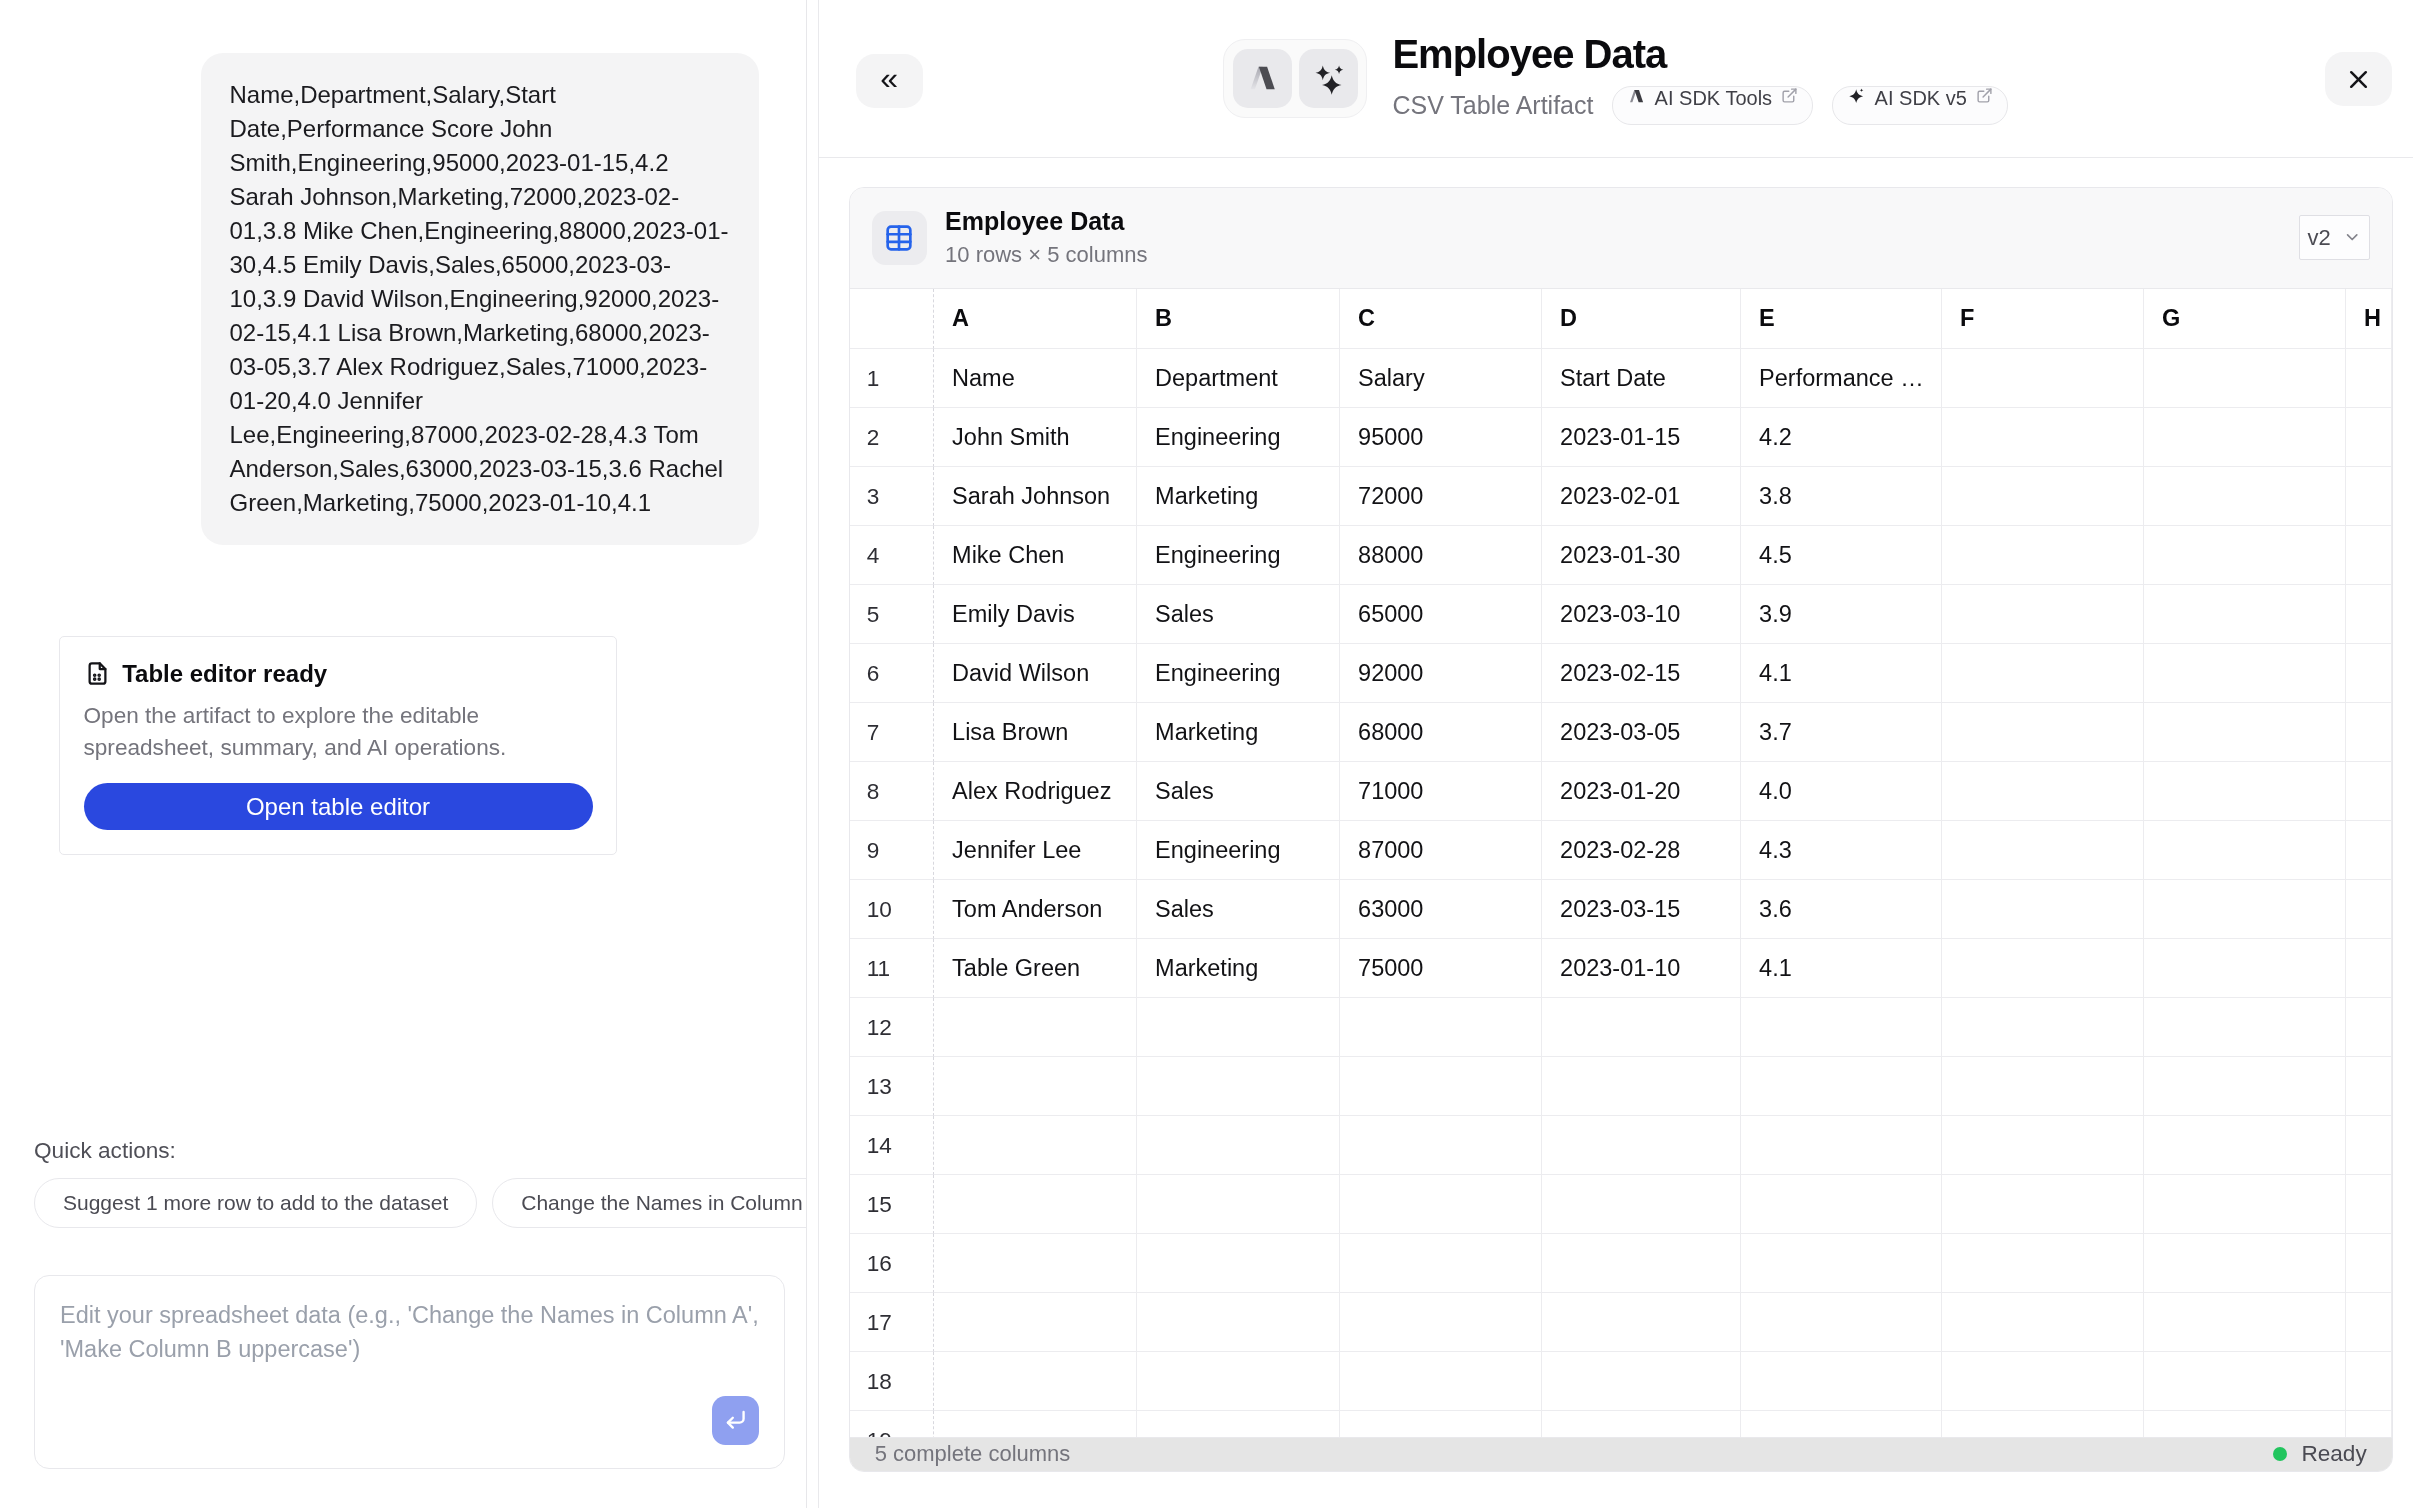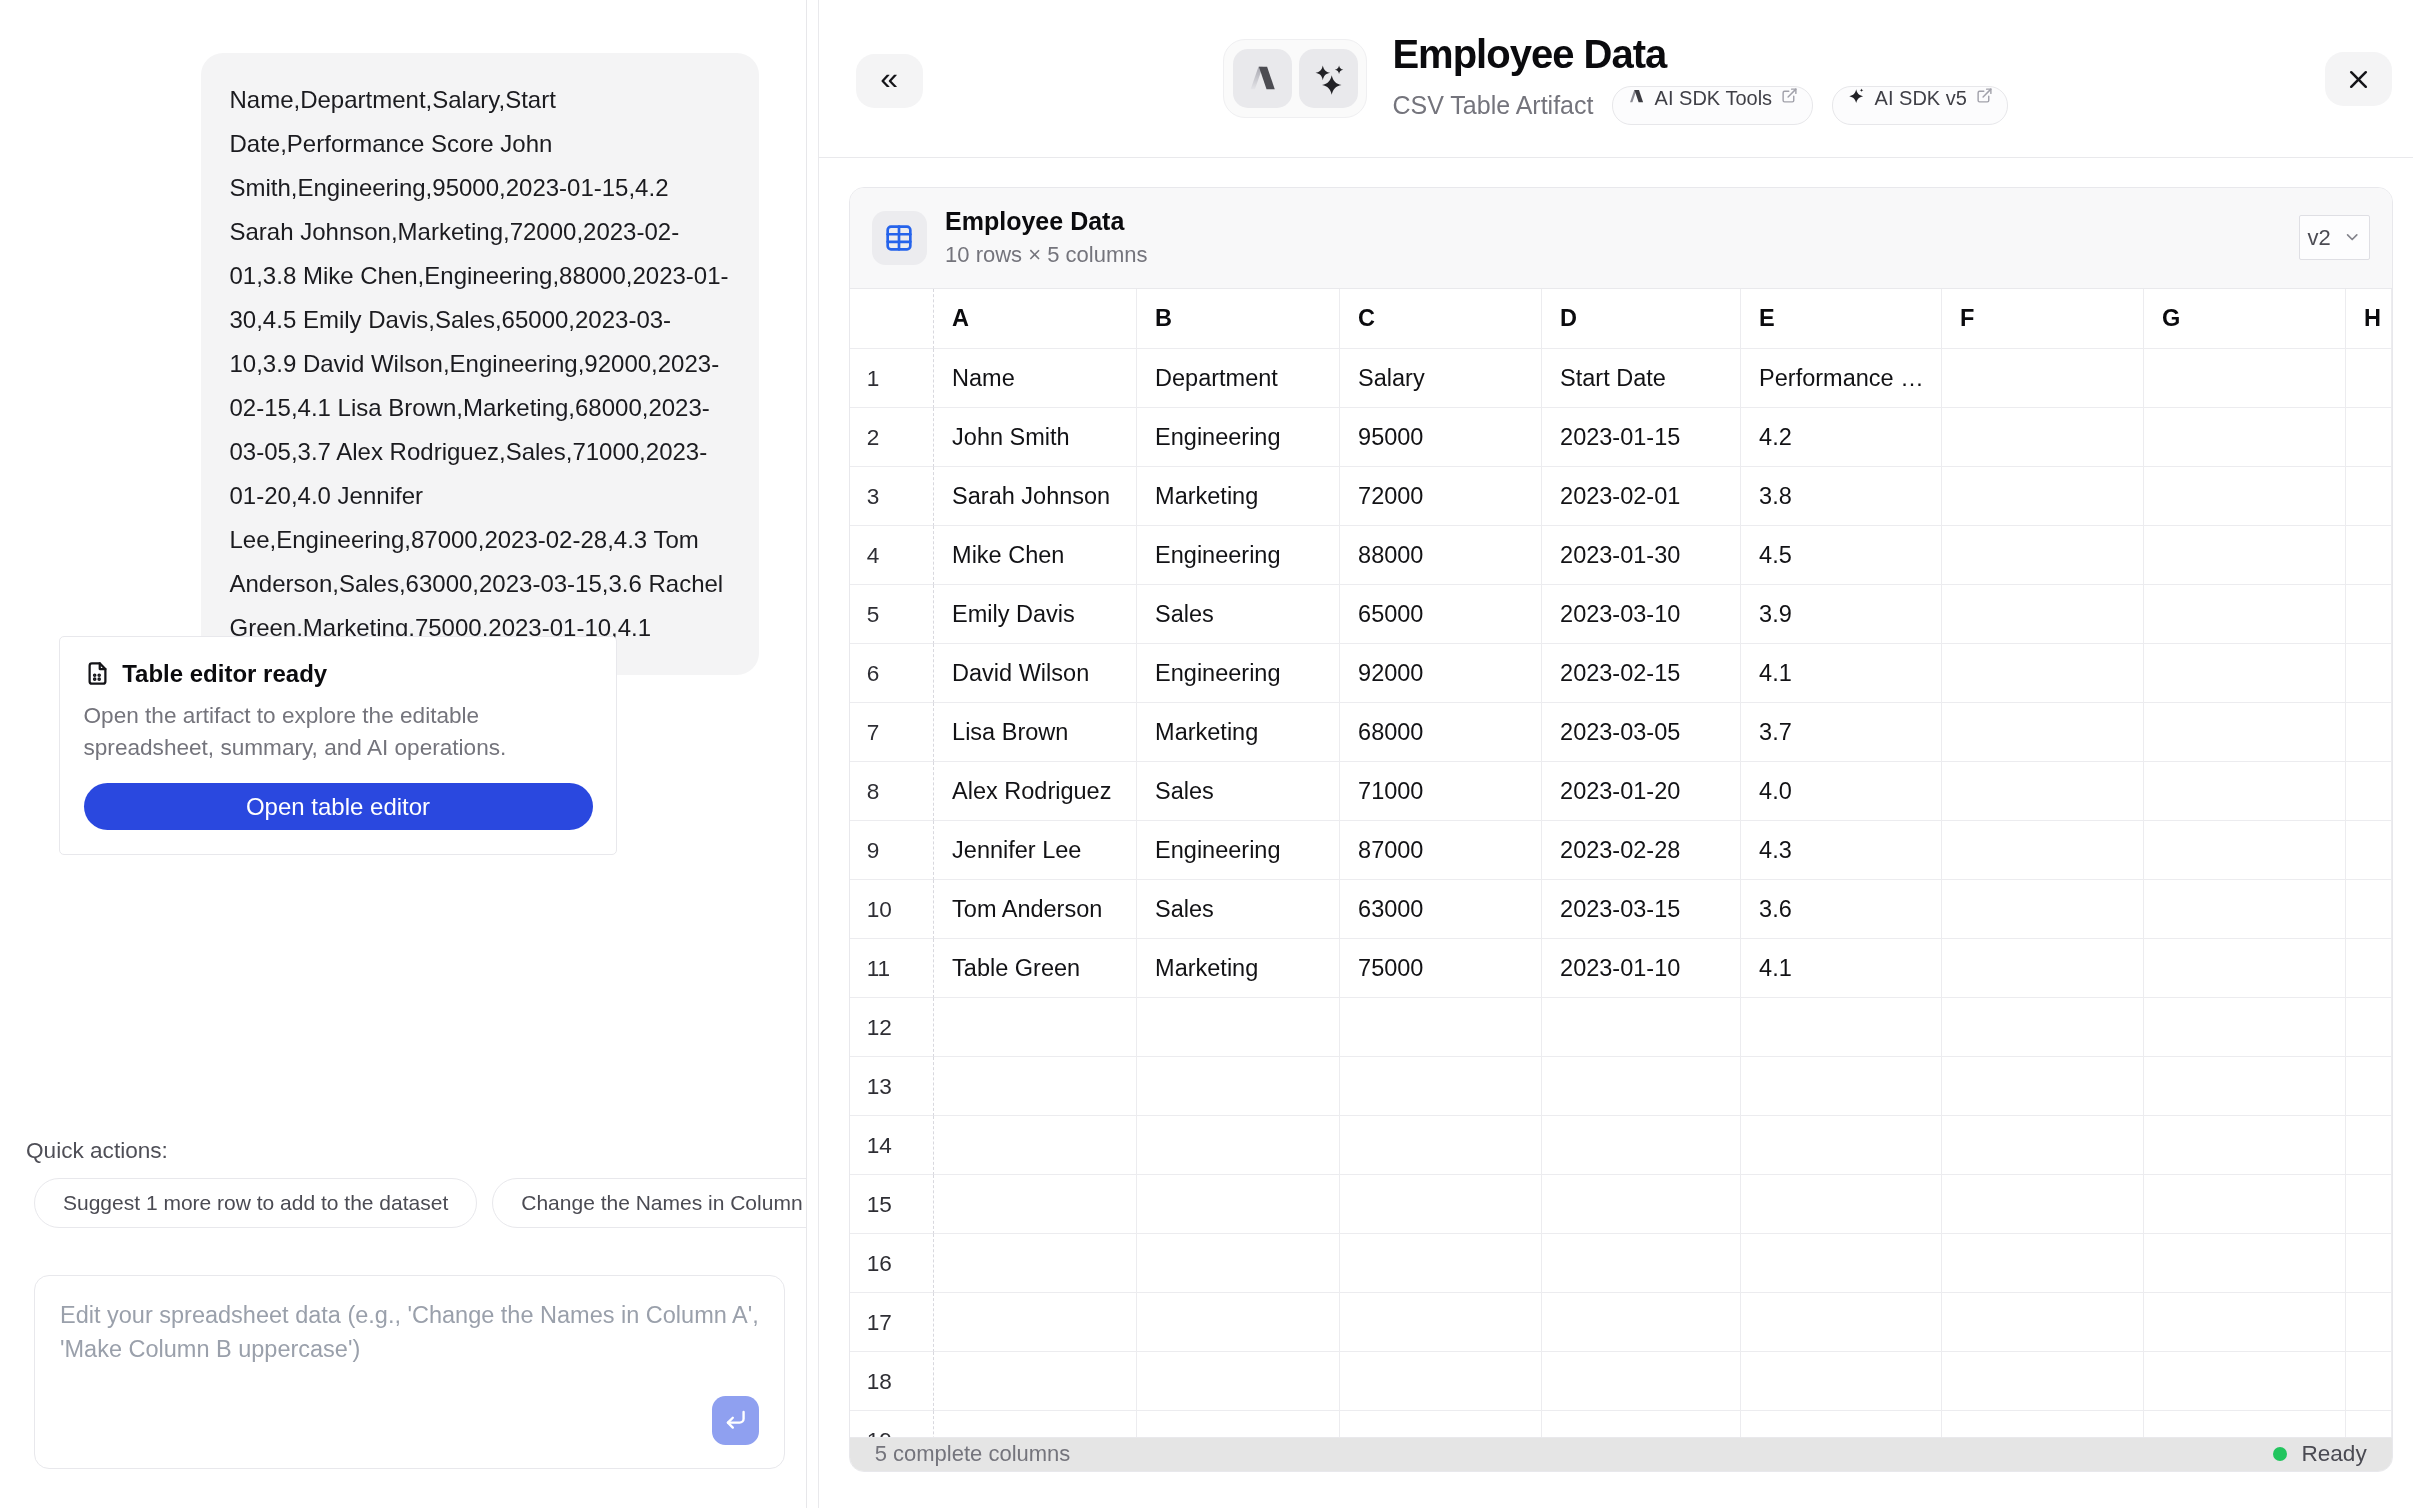--- a/index.html
+++ b/index.html
@@ -4,31 +4,31 @@
 <style>
   * { margin:0; padding:0; box-sizing:border-box; }
   html,body { width:2413px; height:1508px; background:#fff; font-family:"Liberation Sans","DejaVu Sans",sans-serif; color:#131316; }
   .app { width:2413px; height:1508px; display:flex; overflow:hidden; }
 
   
   .chat-panel { width:807px; flex:none; position:relative; background:#fff; border-right:1.7px solid #e7e7ea; overflow:hidden; }
   .gutter { width:11.7px; flex:none; background:#fff; border-right:1.7px solid #e9e9ec; }
 
   .csv-block { position:absolute; left:201px; top:53px; width:558px; background:#f4f4f5; border-radius:22px;
-               padding:25px 28.5px; font-size:24px; line-height:44px; color:#1b1b1f; word-break:break-word; }
+               padding:25px 28.5px; font-size:24px; line-height:34px; color:#1b1b1f; word-break:break-word; }
 
   .editor-card { position:absolute; left:59px; top:636px; width:558px; border:1.7px solid #e8e8ec; border-radius:5px;
                  background:#fff; padding:22.6px 23.5px 23.5px; }
   .editor-card-titlerow { display:flex; align-items:center; gap:11.7px; }
   .editor-card-title { font-size:24px; font-weight:700; color:#0b0b0e; }
   .editor-card-desc { margin-top:12.6px; font-size:22.6px; line-height:32px; color:#74747c; }
   .open-editor-btn { margin-top:19px; width:100%; height:47px; border-radius:25px; background:#2a48df; color:#fff;
                      font-size:24px; font-weight:500; display:flex; align-items:center; justify-content:center; cursor:pointer; }
 
-  .quick-label { position:absolute; left:26px; top:1138px; font-size:22.6px; color:#4f4f57; }
+  .quick-label { position:absolute; left:34px; top:1138px; font-size:22.6px; color:#4f4f57; }
   .chips-row { position:absolute; left:34px; top:1178px; display:flex; gap:15px; width:1173px; }
   .chip { height:50px; border:1.7px solid #e8e8ec; border-radius:25px; background:#fff; display:flex; align-items:center;
           padding:0 28px; font-size:21px; color:#4b4b53; white-space:nowrap; flex:none; }
 
   .composer { position:absolute; left:34px; top:1275px; width:751px; height:194px; border:1.7px solid #e8e8ec;
               border-radius:15px; background:#fff; }
   .composer textarea { width:100%; height:100%; border:none; outline:none; resize:none; background:transparent;
               padding:22px 25px; font-family:inherit; font-size:23.5px; line-height:34px; color:#1b1b1f; }
   .composer textarea::placeholder { color:#9aa0ab; opacity:1; }
   .send-btn { position:absolute; right:25px; bottom:23.5px; width:47px; height:49px; border-radius:13.4px; background:#8fa0f0;

